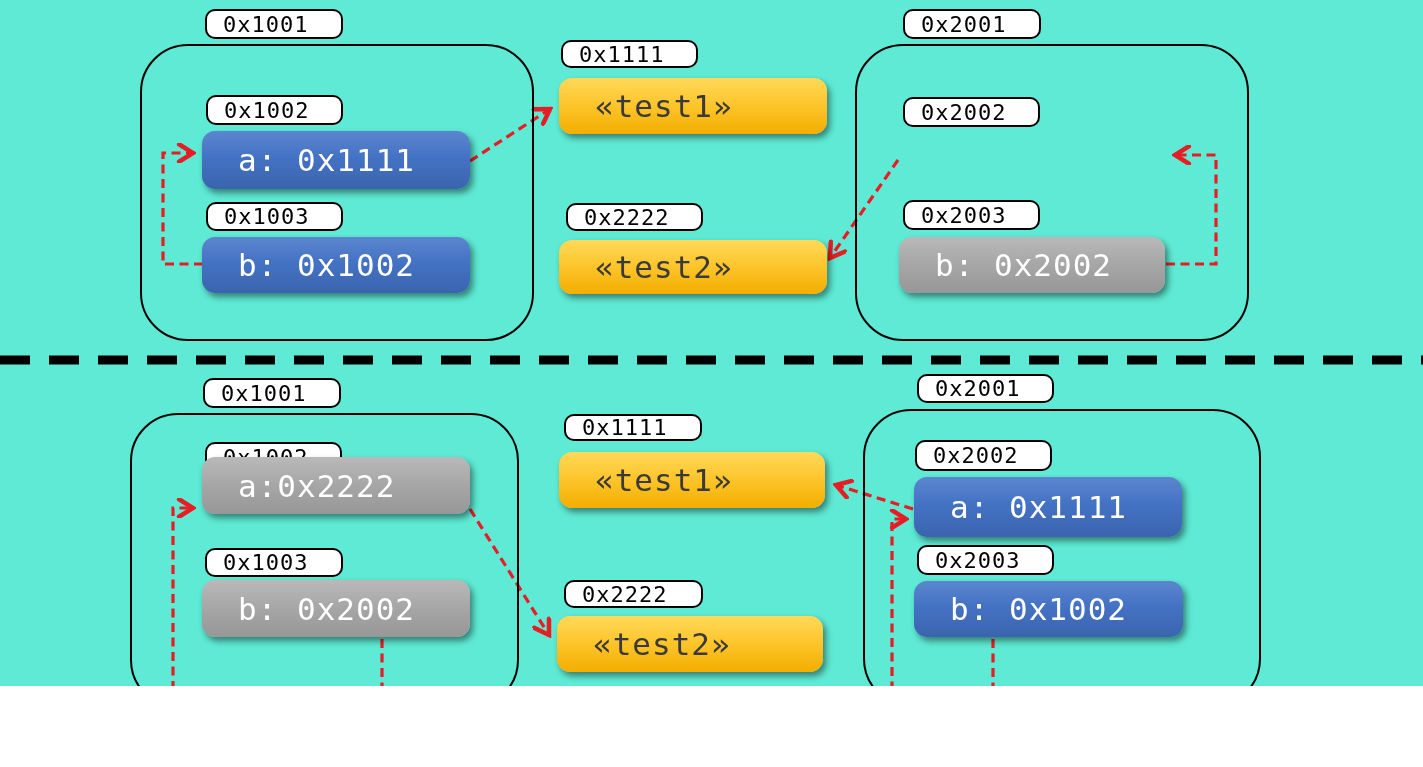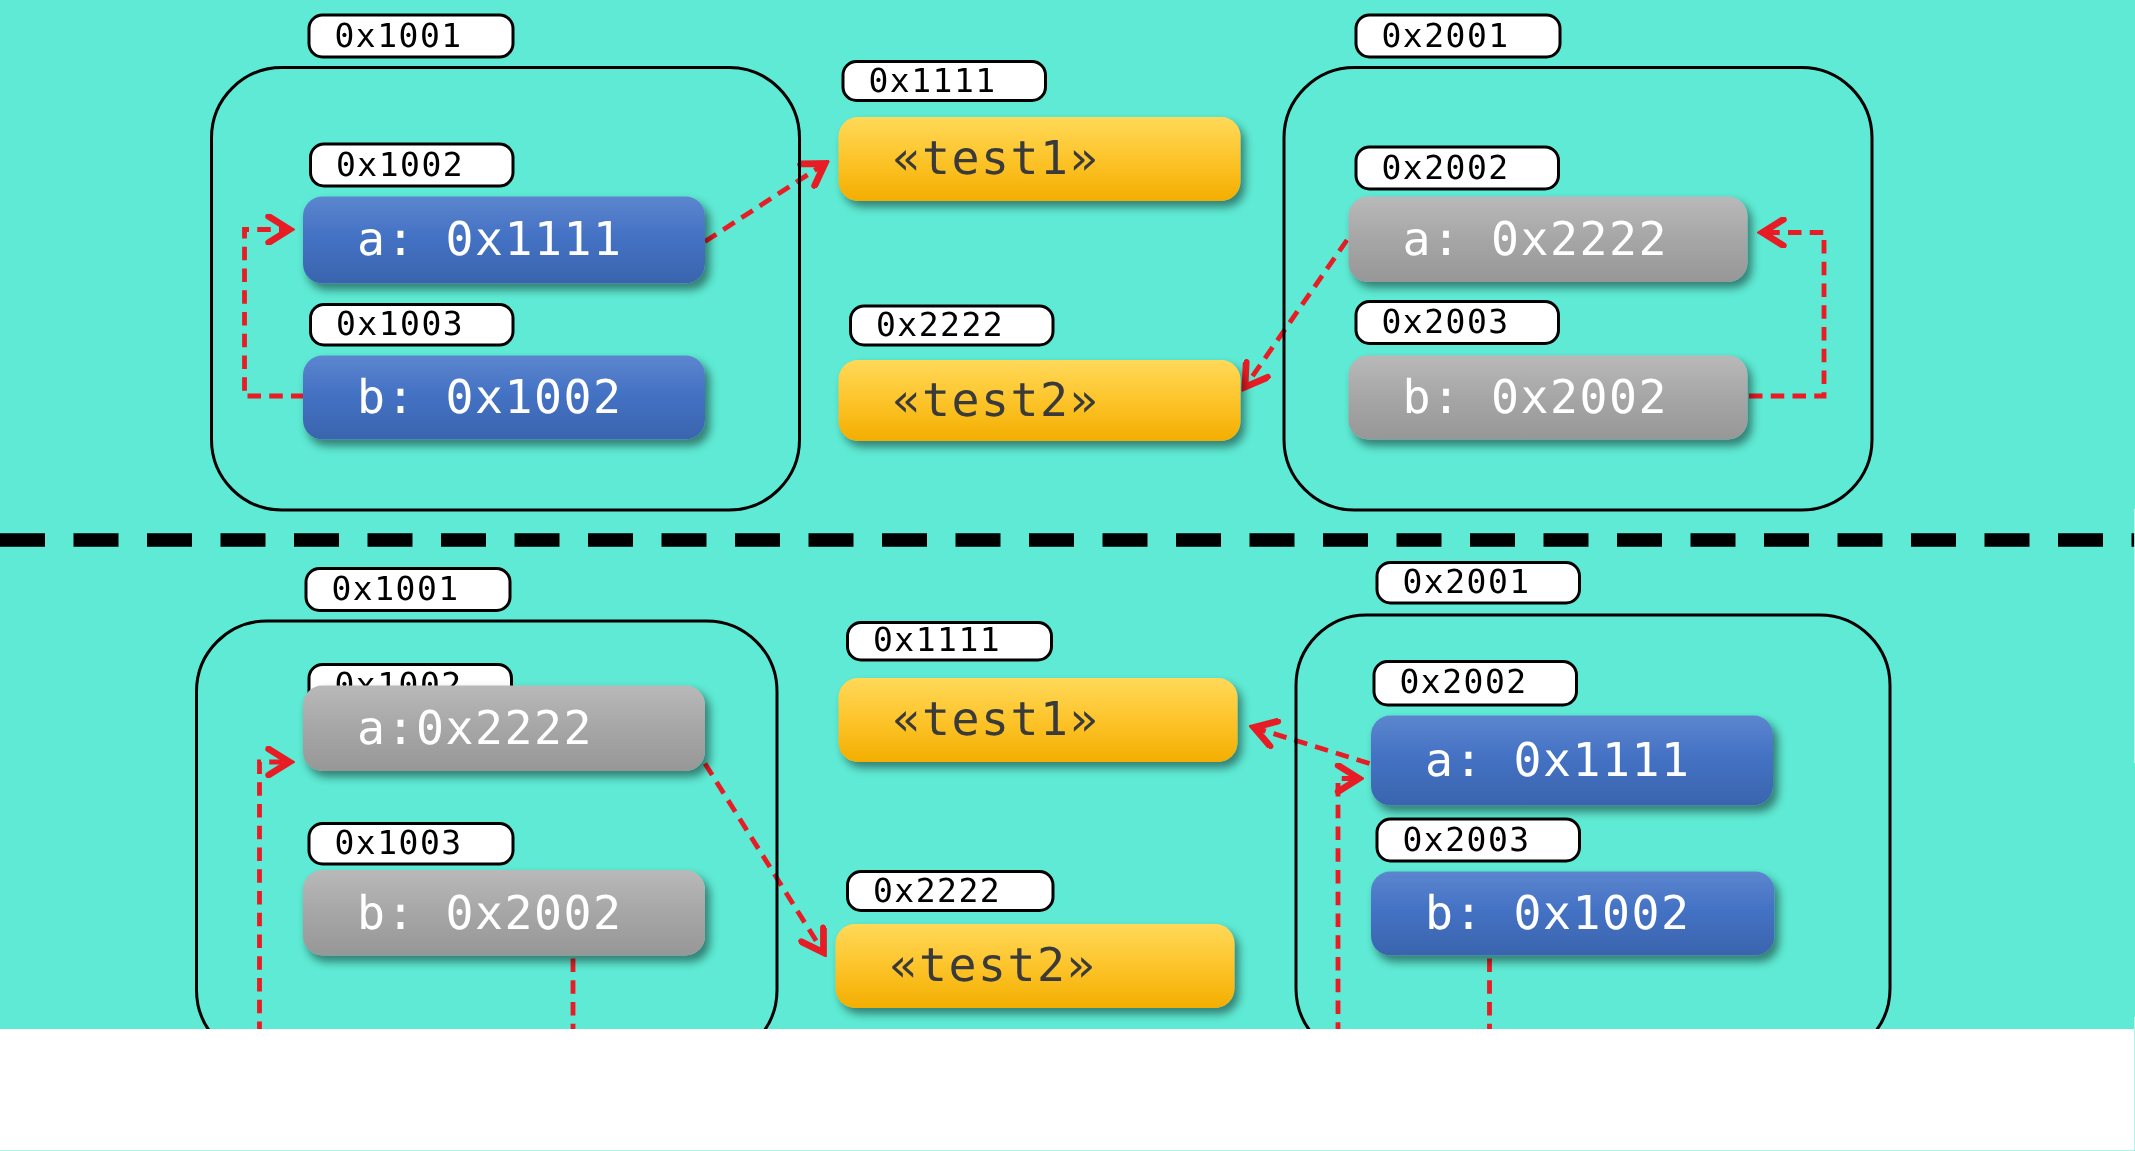--- a/index.html
+++ b/index.html
@@ -72,21 +72,20 @@
   <div class="addr-tab" style="left:561px;top:40px;width:137px;height:28px">0x1111</div>
   <div class="cell yellow" style="left:559px;top:78px;width:268px;height:56px">«test1»</div>
 
   <div class="addr-tab" style="left:566px;top:203px;width:137px;height:28px">0x2222</div>
   <div class="cell yellow" style="left:559px;top:240px;width:268px;height:54px">«test2»</div>
 
   <div class="addr-tab" style="left:903px;top:9px;width:138px;height:30px">0x2001</div>
   <div class="frame" style="left:855px;top:44px;width:390px;height:293px"></div>
 
   <div class="addr-tab" style="left:903px;top:97px;width:137px;height:30px">0x2002</div>
-  <div class="cell gray" style="left:899px;top:131px;width:266px;height:57px">a: 0x2222</div>
 
   <div class="addr-tab" style="left:903px;top:200px;width:137px;height:30px">0x2003</div>
   <div class="cell gray" style="left:899px;top:237px;width:266px;height:56px">b: 0x2002</div>
 
 
   <div class="addr-tab" style="left:203px;top:378px;width:138px;height:30px">0x1001</div>
   <div class="frame" style="left:130px;top:413px;width:385px;height:291px"></div>
 
   <div class="addr-tab" style="left:205px;top:442px;width:137px;height:30px">0x1002</div>
   <div class="cell gray" style="left:202px;top:457px;width:268px;height:57px">a:0x2222</div>

